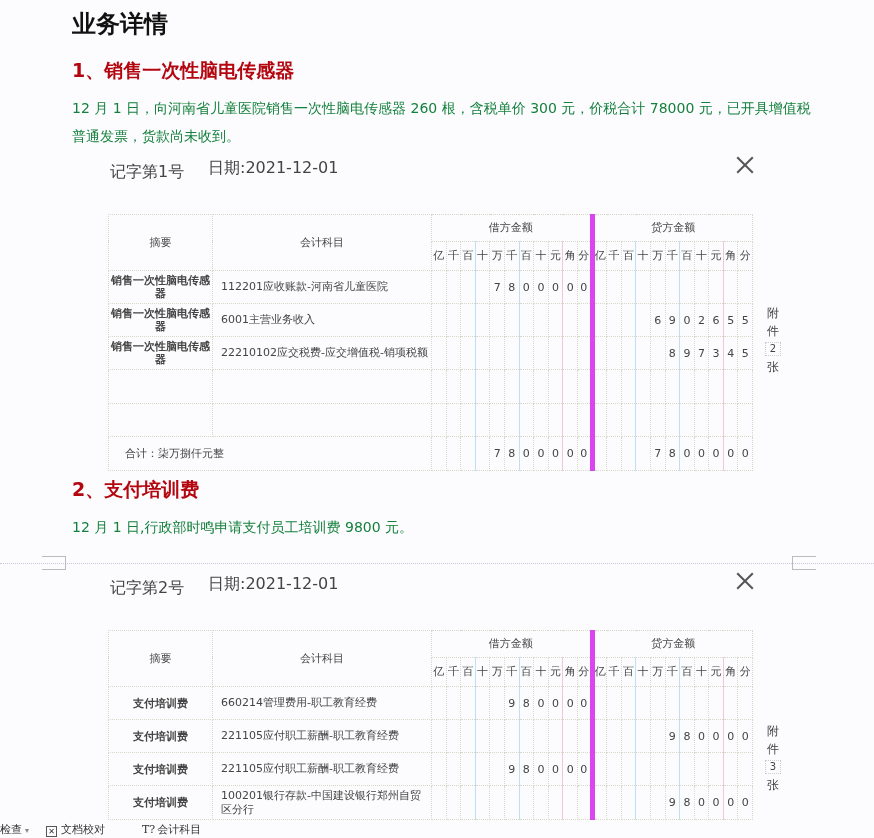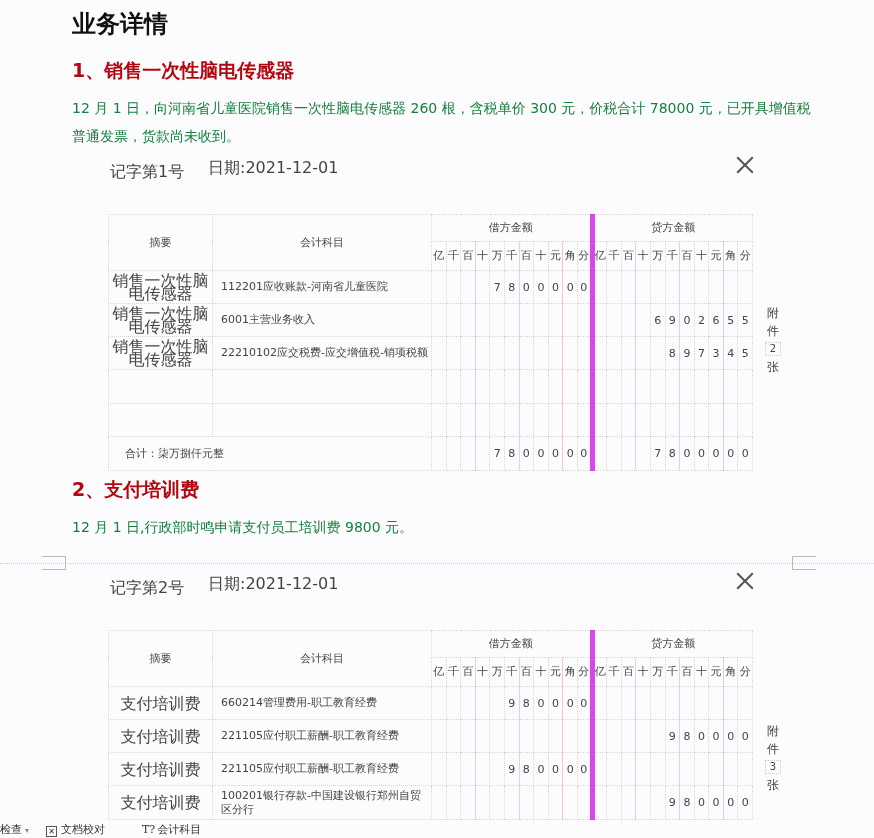--- a/index.html
+++ b/index.html
@@ -14,21 +14,21 @@
   .vh { position: relative; height: 30px; font-size: 16px; color: #444; }
   .vh .no { position: absolute; left: 2px; top: 6px; }
   .vh .date { position: absolute; left: 100px; top: 2px; }
   .vh .close { position: absolute; left: 626px; top: -2px; width: 22px; height: 22px; cursor: pointer; }
   .vh .close::before, .vh .close::after { content: ""; position: absolute; left: 10px; top: 0; width: 2px; height: 22px; background: #555; }
   .vh .close::before { transform: rotate(45deg); }
   .vh .close::after { transform: rotate(-45deg); }
 
   table.vt { position: absolute; left: 0; border-collapse: collapse; font-size: 11px; color: #444; }
   table.vt td, table.vt th { border: 1px dotted #d8d8c8; font-weight: normal; text-align: center; padding: 0; }
-  table.vt td.sum { font-size: 16px; line-height: 13px; }
+  table.vt td.sum { font-size: 11px; line-height: 13px; font-weight: bold; }
   table.vt td.acct { text-align: left; padding-left: 8px; line-height: 14px; }
   table.vt td.d { width: 14.6px; font-size: 11px; }
   table.vt th.d { width: 14.6px; font-size: 11px; height: 28px; }
   table.vt .b-blue { border-left: 1px solid #bfe0f0; }
   table.vt .b-pink { border-left: 1px solid #efc8d8; }
   table.vt .b-gray { border-left: 5px solid #d946ef; }
   table.vt td.total-label { text-align: left; padding-left: 16px; }
 
   .attach { position: absolute; left: 656px; font-size: 12px; color: #444; width: 18px; text-align: center; line-height: 18px; }
   .attach .cnt { display: block; border: 1px dotted #ccc; width: 16px; height: 14px; line-height: 12px; font-size: 10px; margin: 2px auto; }

